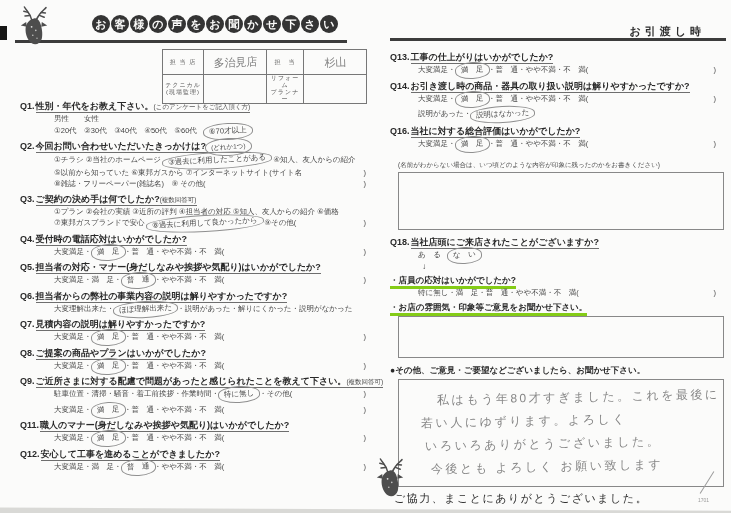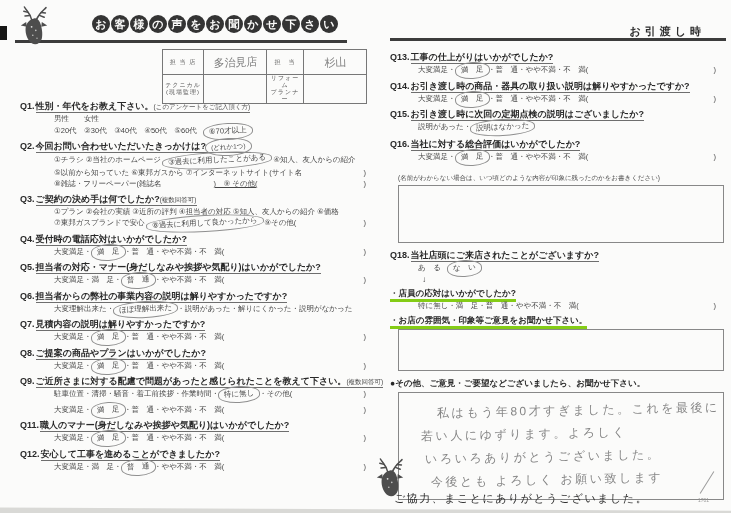--- a/index.html
+++ b/index.html
@@ -125,21 +125,21 @@
 <div class="col col-left" id="col-left">
     <div class="question">
       <div class="q-title"><span class="q-num">Q1.</span><span class="q-underline"><span>性別・年代をお教え下さい。</span><span class="q-note">(このアンケートをご記入頂く方)</span></span></div>
       <div class="q-line"><span>男性　　女性</span></div>
       <div class="q-line"><span>①20代　②30代　③40代　④50代　⑤60代　</span><span class="circ">⑥70才以上</span></div>
     </div>
     <div class="question">
       <div class="q-title"><span class="q-num">Q2.</span><span class="q-underline"><span>今回お問い合わせいただいたきっかけは?</span><span class="q-note circ">(どれか1つ)</span></span></div>
       <div class="q-line"><span>①チラシ ②当社のホームページ </span><span class="circ">③過去に利用したことがある</span><span> ④知人、友人からの紹介</span></div>
       <div class="q-line"><span>⑤以前から知っていた ⑥東邦ガスから ⑦インターネットサイト(サイト名</span><span class=" pend">)</span></div>
-      <div class="q-line"><span>⑧雑誌・フリーペーパー(雑誌名</span><span style="margin-left: 52px; text-decoration: underline;">)　⑨ その他(</span><span class=" pend">)</span></div>
+      <div class="q-line"><span>⑧雑誌・フリーペーパー(雑誌名</span><span style="">)　⑨ その他(</span><span class=" pend">)</span></div>
     </div>
     <div class="question">
       <div class="q-title"><span class="q-num">Q3.</span><span class="q-underline"><span>ご契約の決め手は何でしたか?</span><span class="q-note">(複数回答可)</span></span></div>
       <div class="q-line"><span>①プラン ②会社の実績 ③近所の評判 ④担当者の対応 ⑤知人、友人からの紹介 ⑥価格</span></div>
       <div class="q-line"><span>⑦東邦ガスブランドで安心 </span><span class="circ">⑧過去に利用して良かったから</span><span> ⑨その他(</span><span class=" pend">)</span></div>
     </div>
     <div class="question">
       <div class="q-title"><span class="q-num">Q4.</span><span class="q-underline"><span>受付時の電話応対はいかがでしたか?</span></span></div>
       <div class="q-line"><span>大変満足・</span><span class="circ">満　足</span><span>・普　通・やや不満・不　満(</span><span class=" pend">)</span></div>
     </div>
@@ -178,21 +178,20 @@
 <div class="col col-right" id="col-right">
     <div class="question">
       <div class="q-title"><span class="q-num">Q13.</span><span class="q-underline"><span>工事の仕上がりはいかがでしたか?</span></span></div>
       <div class="q-line"><span>大変満足・</span><span class="circ">満　足</span><span>・普　通・やや不満・不　満(</span><span class=" pend">)</span></div>
     </div>
     <div class="question">
       <div class="q-title"><span class="q-num">Q14.</span><span class="q-underline"><span>お引き渡し時の商品・器具の取り扱い説明は解りやすかったですか?</span></span></div>
       <div class="q-line"><span>大変満足・</span><span class="circ">満　足</span><span>・普　通・やや不満・不　満(</span><span class=" pend">)</span></div>
     </div>
     <div class="question">
-      <div class="q-title"><span class="q-num">Q15.</span><span class="q-underline"><span>お引き渡し時に次回の定期点検の説明はございましたか?</span></span></div>
       <div class="q-line"><span>説明があった・</span><span class="circ">説明はなかった</span></div>
     </div>
     <div class="question" style="margin-top: 4px;">
       <div class="q-title"><span class="q-num">Q16.</span><span class="q-underline"><span>当社に対する総合評価はいかがでしたか?</span></span></div>
       <div class="q-line"><span>大変満足・</span><span class="circ">満　足</span><span>・普　通・やや不満・不　満(</span><span class=" pend">)</span></div>
     </div>
     <div class="question" style="margin-top: 10px;">
       <div class="q-caption">(名前がわからない場合は、いつ頃どのような内容が印象に残ったのかをお書きください)</div>
       <div class="a-box" style="height: 56px;"></div>
     </div>

